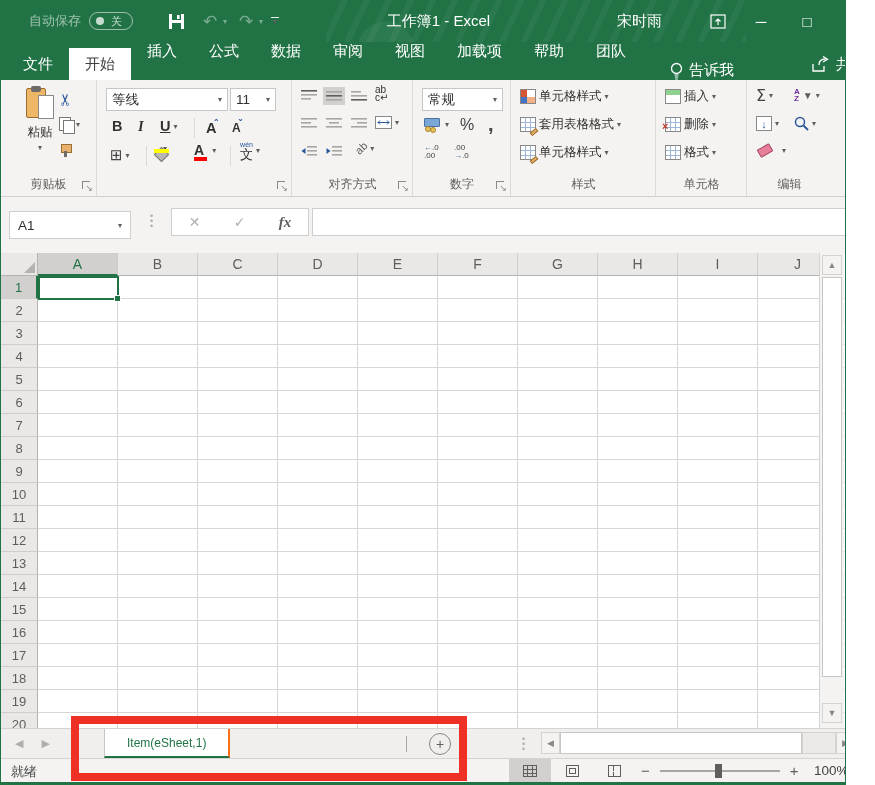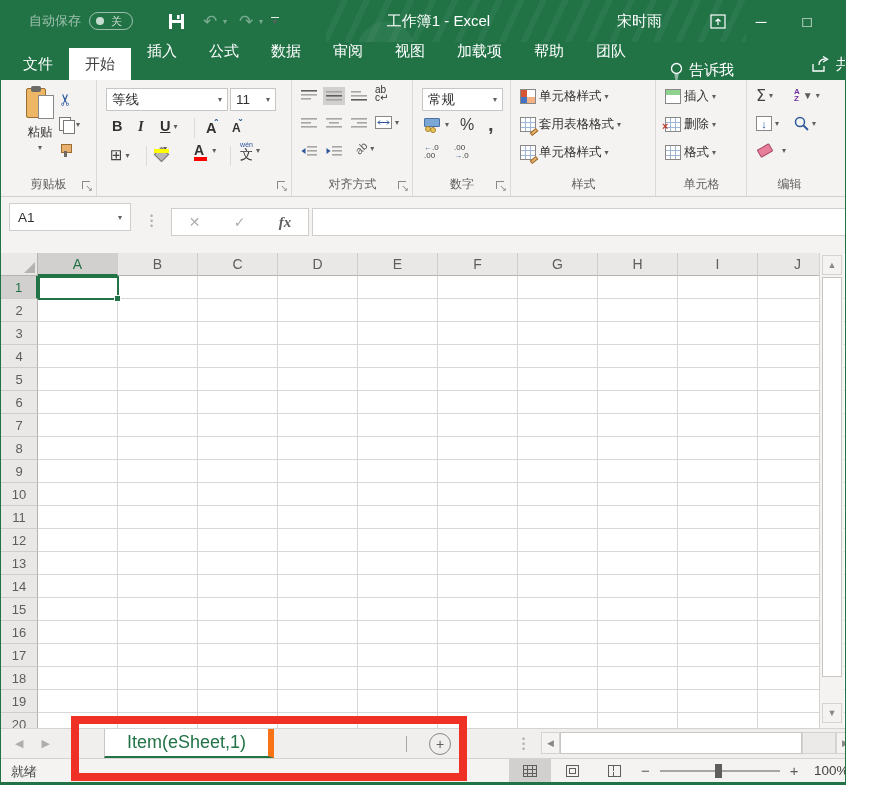--- a/index.html
+++ b/index.html
@@ -100,21 +100,21 @@
   .chip .redx { position:absolute; left:-4px; top:2px; color:#c0392b; font-weight:bold; font-size:11px; }
 
   
   .sum { font-family:"DejaVu Sans",sans-serif; font-size:16px; color:#444; }
   .sortaz { font-size:8px; line-height:7px; color:#7030a0; font-weight:bold; }
   .filldown { width:16px; height:15px; border:1px solid #8a8886; background:#fff; color:#2b579a; font-size:11px; display:flex; align-items:center; justify-content:center; }
   .eraser { width:14px; height:9px; background:#e87f9a; border:1px solid #a84a66; transform:rotate(-30deg); border-radius:1px; }
 
   
   #formulabar { position:absolute; left:0; top:197px; width:875px; height:56px; background:#f4f3f2; }
-  #namebox { position:absolute; left:8px; top:6px; width:122px; height:28px; background:#fff; border:1px solid #d0cecc; display:flex; align-items:center; font-size:13.5px; padding-left:8px; color:#323130; }
+  #namebox { position:absolute; left:8px; top:14px; width:122px; height:28px; background:#fff; border:1px solid #d0cecc; display:flex; align-items:center; font-size:13.5px; padding-left:8px; color:#323130; }
   #namebox .car { margin-left:auto; margin-right:8px; }
   .dots3 { position:absolute; left:149px; top:17px; width:4px; color:#b0aeac; font-size:9px; line-height:5px; letter-spacing:0; }
   #fx-box { position:absolute; left:170px; top:11px; width:138px; height:28px; background:#fff; border:1px solid #d0cecc; display:flex; align-items:center; justify-content:space-around; }
   #fx-box .g { color:#b0aeac; font-size:14px; }
   #fx-box .fx { color:#605e5c; font-style:italic; font-weight:bold; font-family:"Liberation Serif",serif; font-size:15px; }
   #formula-input { position:absolute; left:311px; top:11px; width:534px; height:28px; background:#fff; border:1px solid #d0cecc; }
   #fb-expand { position:absolute; right:8px; top:18px; color:#8a8886; font-size:10px; }
 
   
   #grid { position:absolute; left:0; top:253px; width:849px; height:475px; background:#fff; overflow:hidden; }
@@ -134,21 +134,21 @@
 
   
   #vscroll { position:absolute; right:1px; top:253px; width:25px; height:475px; background:#f4f3f2; border-left:1px solid #d5d3d1; }
   .sc-btn { position:absolute; left:2px; width:20px; height:20px; background:#f4f3f2; border:1px solid #d5d3d1; color:#8a8886; font-size:9px; display:flex; align-items:center; justify-content:center; }
   #vthumb { position:absolute; left:2px; top:24px; width:20px; height:400px; background:#fff; border:1px solid #c8c6c4; }
 
   
   #sheetbar { position:absolute; left:0; top:728px; width:875px; height:30px; background:#f0efee; border-top:1px solid #d5d3d1; }
   .nav-arrows { position:absolute; left:14px; top:0; height:29px; display:flex; align-items:center; gap:18px; color:#b0aeac; font-size:11px; }
   #sheet-tabs { position:absolute; left:103px; top:0; height:29px; display:flex; }
-  .sheet-tab { height:29px; padding:0 22px; display:flex; align-items:center; font-size:18px; color:#444; background:#e4e2e0; border-right:6px solid #f97316; }
+  .sheet-tab { height:29px; padding:0 22px; display:flex; align-items:center; font-size:12px; color:#444; background:#e4e2e0; border-right:2px solid #f97316; }
   .sheet-tab.active { background:#fff; color:#217346; border-bottom:2.5px solid #217346; border-left:1px solid #c9c7c5; }
   .tab-sep { position:absolute; left:405px; top:7px; height:16px; width:1px; background:#a8a6a4; }
   #new-sheet { position:absolute; left:428px; top:4px; width:22px; height:22px; border-radius:50%; border:1px solid #8a8886; color:#605e5c; display:flex; align-items:center; justify-content:center; font-size:14px; background:transparent; }
   .dots3h { position:absolute; left:521px; top:8px; color:#b0aeac; font-size:9px; line-height:5px; }
   #hscroll { position:absolute; left:540px; top:3px; width:315px; height:22px; }
   #hscroll .hbtn { position:absolute; top:0; width:19px; height:22px; background:#f4f3f2; border:1px solid #d5d3d1; color:#8a8886; font-size:9px; display:flex; align-items:center; justify-content:center; }
   #hthumb { position:absolute; left:19px; top:0; width:242px; height:22px; background:#fff; border:1px solid #c8c6c4; }
   #htrack { position:absolute; left:261px; top:0; width:34px; height:22px; background:#eceae8; border:1px solid #d5d3d1; }
 
   

